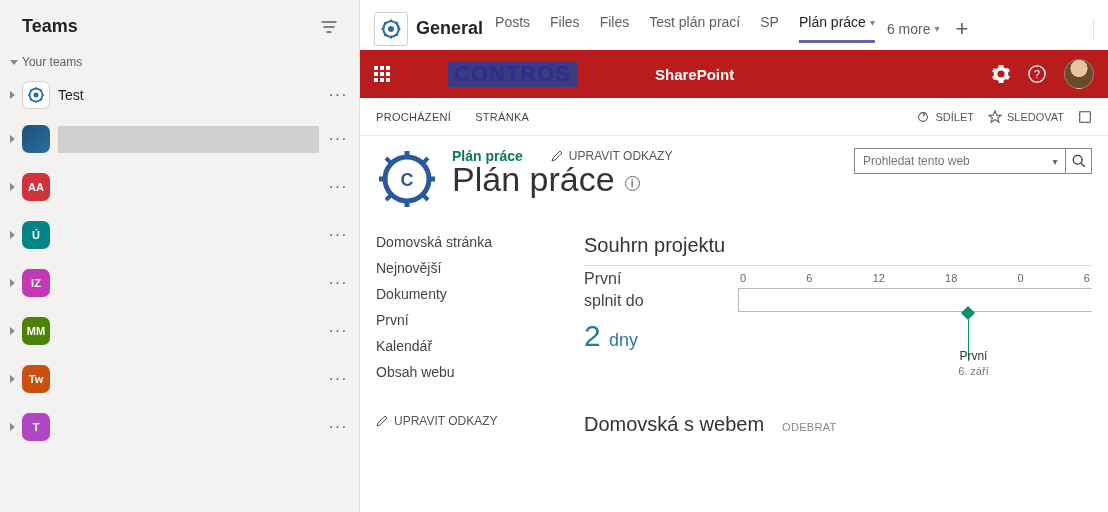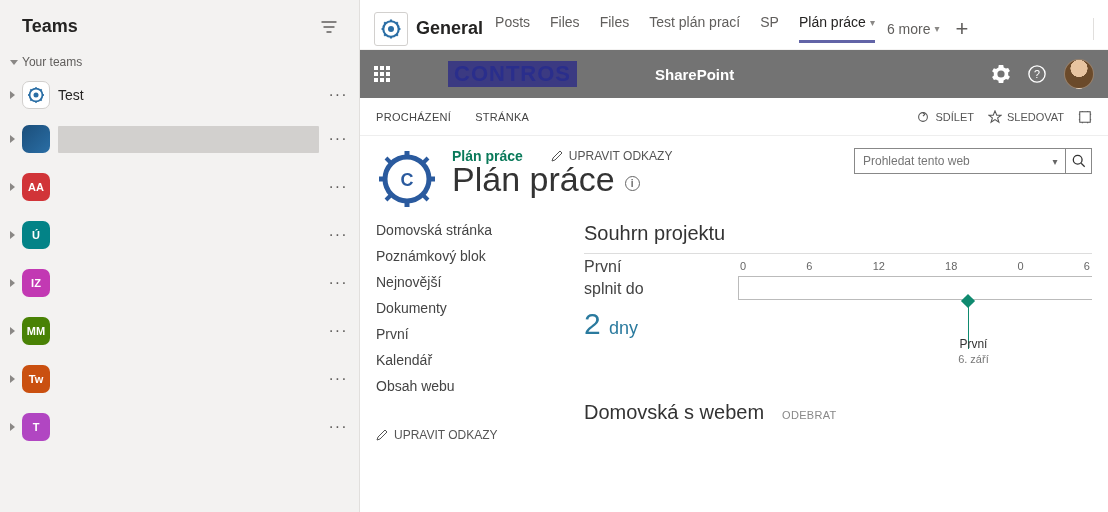--- a/index.html
+++ b/index.html
@@ -41,21 +41,21 @@
 .tabs { display: flex; align-items: center; gap: 20px; height: 100%; }
 .tab { font-size: 14px; color: #605e5c; cursor: pointer; padding-bottom: 10px; border-bottom: 3px solid transparent; display: flex; align-items: center; gap: 4px; }
 .tab.active { color: #252423; border-bottom-color: #6264a7; font-weight: 400; }
 .tab-chevron { font-size: 10px; color: #8a8886; }
 .more-tabs { font-size: 14px; color: #605e5c; margin-left: 4px; cursor: pointer; display: flex; align-items: center; gap: 4px; }
 .add-tab { font-size: 22px; color: #605e5c; font-weight: 300; cursor: pointer; margin-left: 8px; }
 .spacer { flex: 1; }
 .pipe { width: 1px; height: 22px; background: #e1dfdd; margin-left: 10px; }
 
 
-.sp-bar { height: 48px; background: #737373; display: flex; align-items: center; color: #fff; padding: 0 14px; gap: 18px; }
+.sp-bar { height: 48px; background: #b91c1c; display: flex; align-items: center; color: #fff; padding: 0 14px; gap: 18px; }
 .waffle { display: grid; grid-template-columns: repeat(3, 4px); grid-template-rows: repeat(3, 4px); gap: 2px; cursor: pointer; }
 .waffle span { background: #fff; width: 4px; height: 4px; }
 .contros { font-size: 22px; font-weight: 800; letter-spacing: 1px; color: #2a2e8c; background: #3b3a82; padding: 0 6px; margin-left: 40px; }
 .sp-label { font-size: 15px; font-weight: 600; margin-left: 60px; }
 .sp-right { display: flex; align-items: center; gap: 18px; margin-left: auto; }
 .sp-right svg { width: 18px; height: 18px; fill: #fff; cursor: pointer; }
 .avatar-pic { width: 30px; height: 30px; border-radius: 50%; background: radial-gradient(circle at 50% 30%, #e8c4a0 35%, #6b4a2a 36%); border: 1px solid rgba(255,255,255,.3); cursor: pointer; }
 
 
 .sp-actions { display: flex; align-items: center; height: 38px; padding: 0 16px; font-size: 11px; color: #444; border-bottom: 1px solid #eee; }
@@ -75,21 +75,21 @@
 .edit-links svg { width: 12px; height: 12px; }
 .page-title { font-size: 34px; font-weight: 300; color: #333; margin-top: -4px; display: flex; align-items: center; gap: 10px; }
 .info-icon { width: 15px; height: 15px; border: 1.5px solid #666; border-radius: 50%; display: inline-flex; align-items: center; justify-content: center; font-size: 10px; font-weight: 700; color: #666; margin-top: 8px; cursor: pointer; }
 .search-wrap { margin-left: auto; display: flex; align-items: center; border: 1px solid #888; height: 26px; }
 .search-wrap input { border: none; outline: none; font-size: 12px; padding: 0 8px; width: 190px; color: #666; background: transparent; }
 .search-wrap .dd { width: 20px; text-align: center; color: #666; font-size: 10px; cursor: pointer; }
 .search-wrap .go { width: 26px; height: 24px; border-left: 1px solid #888; display: flex; align-items: center; justify-content: center; cursor: pointer; }
 .search-wrap .go svg { width: 14px; height: 14px; }
 
 
-.sp-body { display: flex; margin-top: 12px; flex: 1; overflow: hidden; justify-content: space-between; }
+.sp-body { display: flex; margin-top: 24px; flex: 1; overflow: hidden; justify-content: space-between; }
 .sp-leftnav { width: 200px; display: flex; flex-direction: column; gap: 10px; font-size: 14px; }
 .sp-leftnav a { color: #444; text-decoration: none; cursor: pointer; }
 .sp-leftnav .edit { margin-top: 24px; font-size: 12px; color: #555; display: flex; align-items: center; gap: 6px; }
 .sp-content { flex: 1; padding-left: 8px; }
 .section-title { font-size: 20px; font-weight: 300; color: #333; margin-bottom: 2px; }
 .section-sep { border-top: 1px solid #ddd; margin: 8px 0 0 0; }
 .add-task { text-align: right; font-size: 12px; color: #444; padding: 10px 4px 4px 0; cursor: pointer; }
 .add-task::before { content: "+"; margin-right: 6px; }
 
 .summary-row { display: flex; gap: 24px; margin-top: 2px; }
@@ -312,21 +312,20 @@
               <circle cx="6.5" cy="6.5" r="5" fill="none" stroke="#333" stroke-width="1.5"></circle>
               <path d="M10.5 10.5l4 4" stroke="#333" stroke-width="1.5"></path>
             </svg>
           </span>
       </div>
     </div>
 
     <div class="sp-body">
       <div class="sp-leftnav" id="sp-nav">
           <a>Domovská stránka</a>
-          <a>Poznámkový blok</a>
           <a>Nejnovější</a>
           <a>Dokumenty</a>
           <a>První</a>
           <a>Kalendář</a>
           <a>Obsah webu</a>
           <div class="edit">
             <svg viewBox="0 0 12 12" width="12" height="12">
               <path d="M1 11l1-3 7-7 2 2-7 7-3 1z" fill="none" stroke="#555" stroke-width="1"></path>
             </svg>
             <span>UPRAVIT ODKAZY</span>

